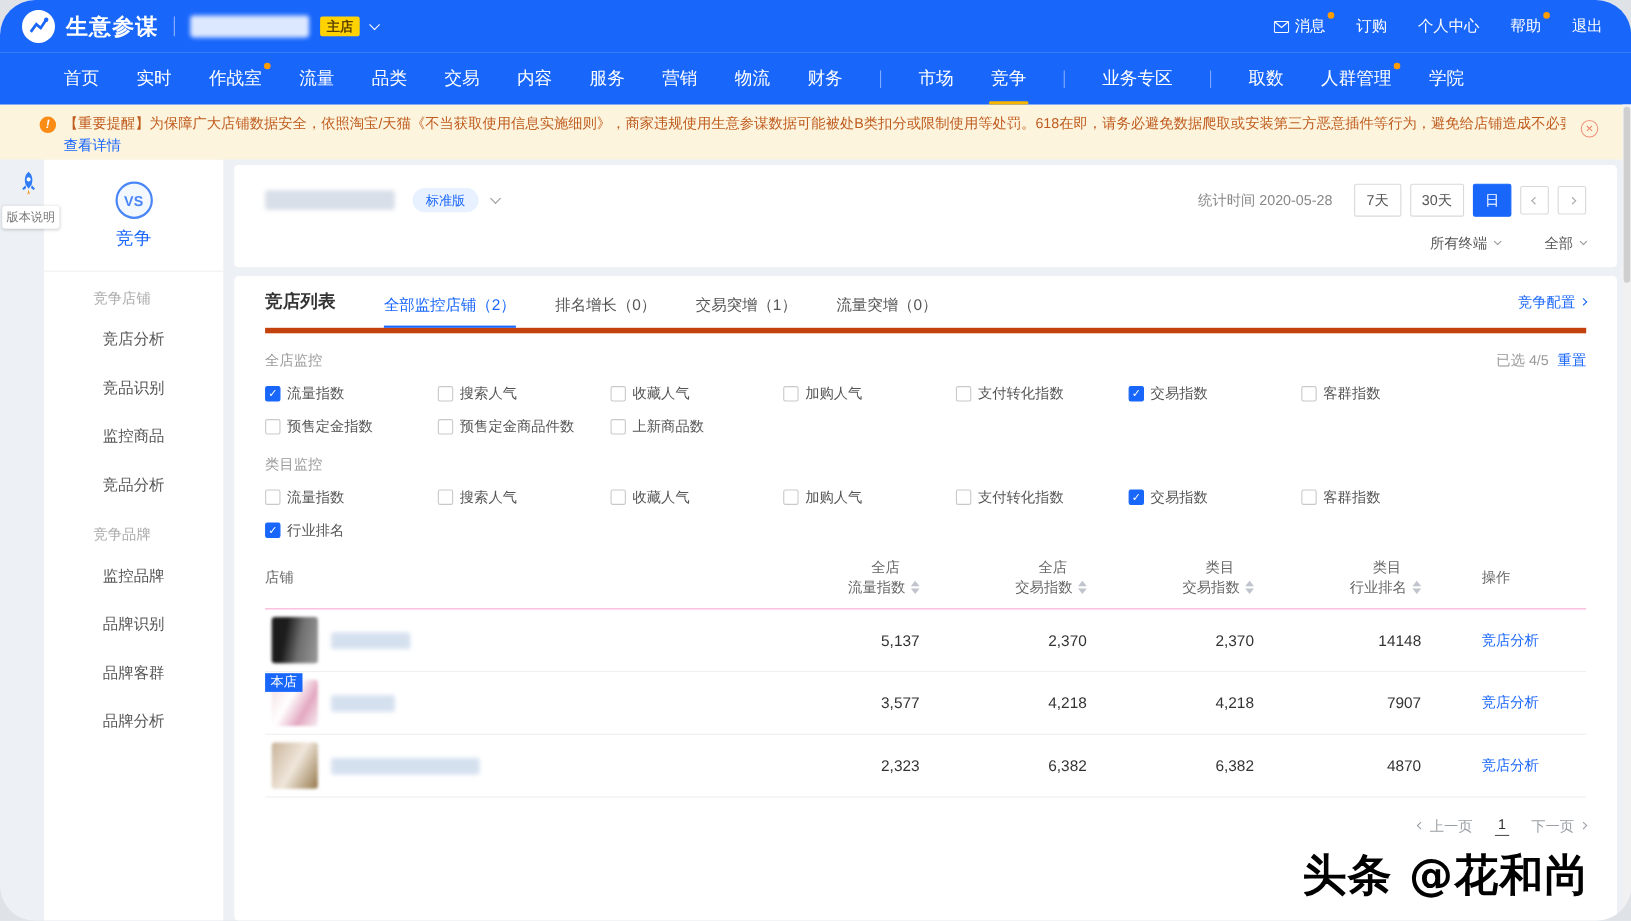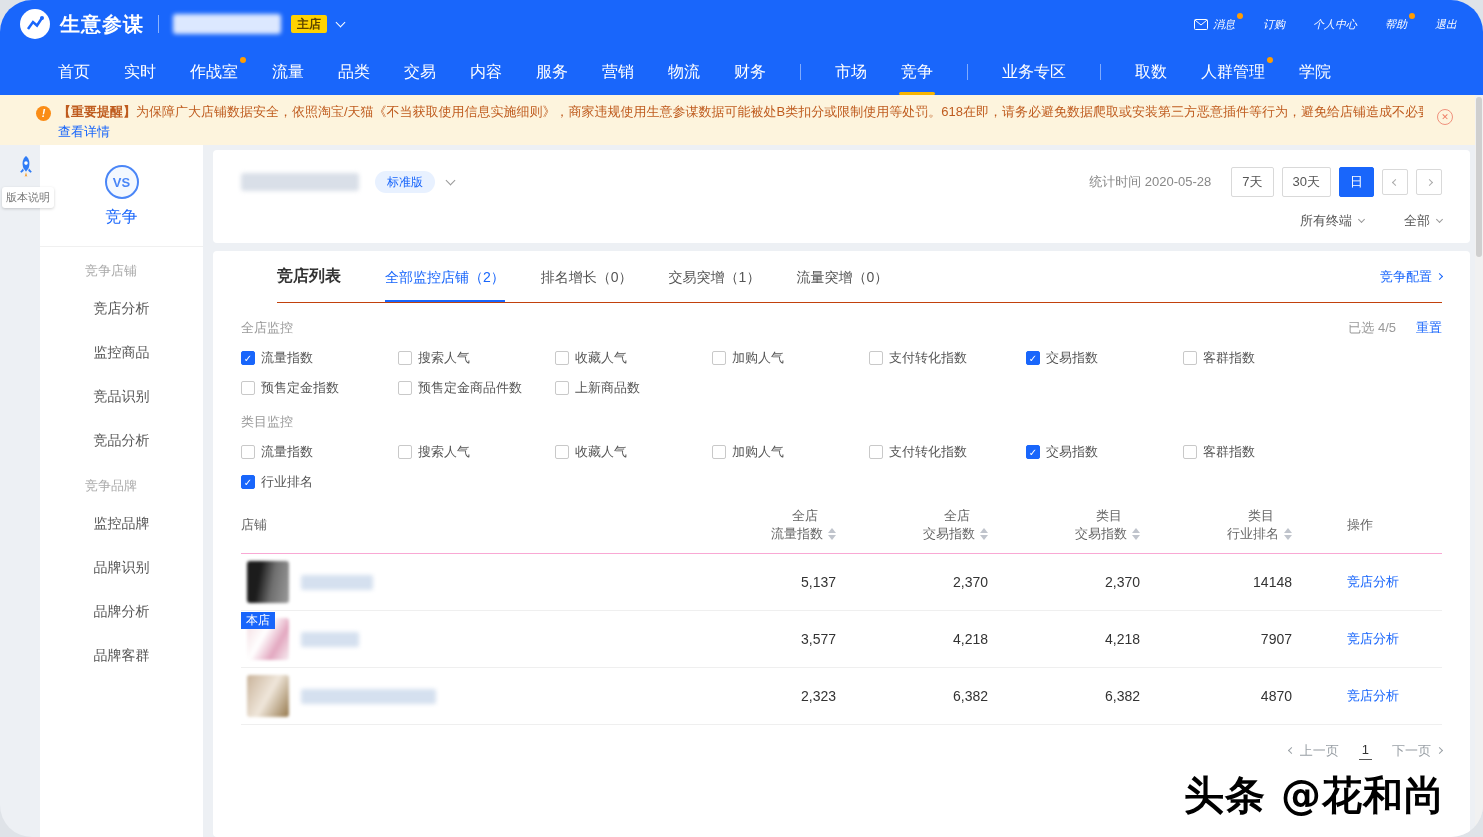--- a/index.html
+++ b/index.html
@@ -9,21 +9,21 @@
     background:#edf0f4; font-family:"Liberation Sans","DejaVu Sans",sans-serif;
     color:#333; font-size:14px;border-radius:32px;
   }
   
   .top-bar{position:absolute;left:0;top:0;width:100%;height:48px;background:#1966fb;display:flex;align-items:center;padding:0 26px 0 20px;z-index:6;}
   .logo-circle{width:30px;height:30px;flex:none;display:flex;}
   .logo-text{color:#fff;font-size:20px;font-weight:bold;margin-left:10px;letter-spacing:1px;}
   .v-div{width:1px;height:18px;background:rgba(255,255,255,.5);margin:0 14px;}
   .shop-blur-top{width:108px;height:20px;background:rgba(255,255,255,.85);border-radius:3px;filter:blur(2px);}
   .main-store-badge{margin-left:10px;background:#ffd200;color:#5c4400;font-size:12px;line-height:18px;padding:0 6px;border-radius:2px;font-weight:bold;}
-  .top-right{margin-left:auto;display:flex;align-items:center;gap:28px;color:#fff;font-size:11px;font-style:italic;}
+  .top-right{margin-left:auto;display:flex;align-items:center;gap:28px;color:#fff;font-size:14px;}
   .top-link{position:relative;display:flex;align-items:center;gap:5px;cursor:pointer;white-space:nowrap;}
   .odot{position:absolute;top:-4px;right:-8px;width:6px;height:6px;border-radius:50%;background:#ff9c00;}
   
   .ch{display:inline-block;width:7px;height:7px;border-right:1.5px solid currentColor;border-bottom:1.5px solid currentColor;}
   .ch.down{transform:rotate(45deg);margin-top:-4px;}
   .ch.left{transform:rotate(135deg);}
   .ch.right{transform:rotate(-45deg);}
   .ch.sm{width:5px;height:5px;border-width:1px;}
   .ch.white{color:#fff;margin-left:10px;}
   
@@ -31,21 +31,21 @@
   .nav-item{position:relative;color:#fff;font-size:16px;height:47px;line-height:47px;cursor:pointer;flex:none;}
   .nav-item.active::after{content:"";position:absolute;left:50%;transform:translateX(-50%);bottom:0;width:36px;height:3px;background:#f8b500;border-radius:2px;}
   .nav-dot{display:none;position:absolute;top:9px;right:-8px;width:6px;height:6px;border-radius:50%;background:#ff9c00;}
   .nav-dot.show{display:block;}
   .nav-div{width:1px;height:16px;background:rgba(255,255,255,.45);flex:none;}
   
   .banner{position:absolute;left:0;top:95px;width:100%;height:50px;background:#fdf4dd;padding:8px 60px 0 58px;z-index:5;}
   .banner-icon{position:absolute;left:36px;top:11px;width:15px;height:15px;border-radius:50%;background:#fa8c16;color:#fff;font-size:11px;line-height:15px;text-align:center;font-weight:bold;}
   .banner-icon::after{content:"!";}
   .banner-text{font-size:13px;color:#bf5b1e;line-height:17px;white-space:nowrap;overflow:hidden;}
-  .banner-text b{font-weight:bold;}
+  .banner-text b{font-weight:normal;}
   .banner-link{display:inline-block;margin-top:3px;font-size:13px;color:#1966fb;cursor:pointer;}
   .banner-close{position:absolute;right:30px;top:14px;width:16px;height:16px;border:1px solid #f0917c;color:#ef7d64;border-radius:50%;font-size:9px;line-height:14px;text-align:center;cursor:pointer;}
   .banner-close::after{content:"✕";}
   
   .version-rocket{position:absolute;left:13px;top:155px;z-index:3;}
   .version-tab{position:absolute;left:2px;top:187px;width:52px;background:#fff;border-radius:3px;font-size:11px;color:#777;text-align:center;padding:3px 0;box-shadow:0 1px 3px rgba(0,0,0,.18);z-index:3;cursor:pointer;}
   
   .sidebar{position:absolute;left:40px;top:145px;width:163px;bottom:0;background:#fff;z-index:2;}
   .vs-circle{width:34px;height:34px;border-radius:50%;border:2px solid #4a86f7;color:#4a86f7;background:#f3f8ff;display:flex;align-items:center;justify-content:center;font-size:13px;font-weight:bold;margin:20px auto 0;}
   .side-title{text-align:center;color:#1966fb;font-size:16px;margin-top:8px;}
@@ -64,31 +64,31 @@
   .caret-g{color:#999;margin-left:12px;}
   .stat-label{margin-left:auto;color:#888;font-size:13px;margin-right:12px;}
   .range-btn{border:1px solid #d9d9d9;background:#fff;color:#555;font-size:13px;height:26px;padding:14px 10px;border-radius:2px;margin-left:8px;display:flex;align-items:center;cursor:pointer;}
   .range-btn.primary{background:#1966fb;border-color:#1966fb;color:#fff;}
   .nav-sq{width:26px;height:26px;border:1px solid #d9d9d9;border-radius:2px;margin-left:8px;display:flex;align-items:center;justify-content:center;color:#aaa;cursor:pointer;background:#fff;}
   .p1-rowB{display:flex;justify-content:flex-end;align-items:center;height:34px;gap:40px;}
   .dd{display:flex;align-items:center;gap:7px;color:#555;font-size:13px;cursor:pointer;}
   .dd .ch{color:#999;}
   
   .p2{flex:1;padding:0 28px;overflow:hidden;position:relative;}
-  .p2-head{display:flex;align-items:center;height:52px;border-bottom:1px solid #c2410c;margin-left:36px;}
+  .p2-head{display:flex;align-items:center;height:52px;border-bottom:5px solid #c2410c;}
   .p2-title{font-size:16px;font-weight:bold;color:#333;}
   .tabs{display:flex;margin-left:44px;height:100%;}
   .tab{position:relative;margin-right:36px;font-size:14px;color:#555;line-height:52px;cursor:pointer;}
   .tab.active{color:#1966fb;}
   .tab.active::after{content:"";position:absolute;left:0;right:0;bottom:0;height:2px;background:#1966fb;}
   .config-link{margin-left:auto;color:#1966fb;font-size:13px;display:flex;align-items:center;gap:5px;cursor:pointer;}
   
   .f-section{padding-top:16px;}
   .f-head{display:flex;justify-content:space-between;align-items:center;font-size:13px;color:#999;}
-  .f-right{display:flex;align-items:center;gap:20px;}
+  .f-right{display:flex;align-items:center;gap:8px;}
   .link{color:#1966fb;cursor:pointer;text-decoration:none;font-size:13px;}
   .cb-row{display:flex;margin-top:12px;}
   .cb-item{width:157px;display:flex;align-items:center;gap:6px;font-size:13px;color:#555;cursor:pointer;flex:none;}
   .cb-box{width:14px;height:14px;border:1px solid #c9c9c9;border-radius:2px;background:#fff;display:flex;align-items:center;justify-content:center;font-size:10px;color:#fff;flex:none;}
   .cb-box.checked{background:#1966fb;border-color:#1966fb;}
   .cb-box.checked::after{content:"✓";}
   
   .t-head{display:flex;margin-top:16px;padding-bottom:10px;border-bottom:1px solid #f9a8d4;color:#666;font-size:13px;align-items:center;}
   .c-shop{flex:1;display:flex;align-items:center;}
   .c-num{width:152px;text-align:right;}
@@ -204,29 +204,29 @@
   <div class="version-tab">版本说明</div>
 
   <aside class="sidebar">
     <div class="vs-circle">VS</div>
     <div class="side-title">竞争</div>
     <div class="side-sep"></div>
 
     <div class="side-group-title">竞争店铺</div>
     <div class="side-item"><span>竞店分析</span></div>
 
+    <div class="side-item"><span>竞品识别</span></div>
     <div class="side-item"><span>监控商品</span></div>
-    <div class="side-item"><span>竞品识别</span></div>
     <div class="side-item"><span>竞品分析</span></div>
 
     <div class="side-group-title">竞争品牌</div>
     <div class="side-item"><span>监控品牌</span></div>
     <div class="side-item"><span>品牌识别</span></div>
+    <div class="side-item"><span>品牌客群</span></div>
     <div class="side-item"><span>品牌分析</span></div>
-    <div class="side-item"><span>品牌客群</span></div>
   </aside>
 
   <main class="main">
 
     <section class="panel p1">
       <div class="p1-rowA">
         <span class="shop-blur-main"></span>
         <span class="version-pill">标准版</span>
         <i class="ch down caret-g"></i>
         <span class="stat-label">统计时间 2020-05-28</span>

